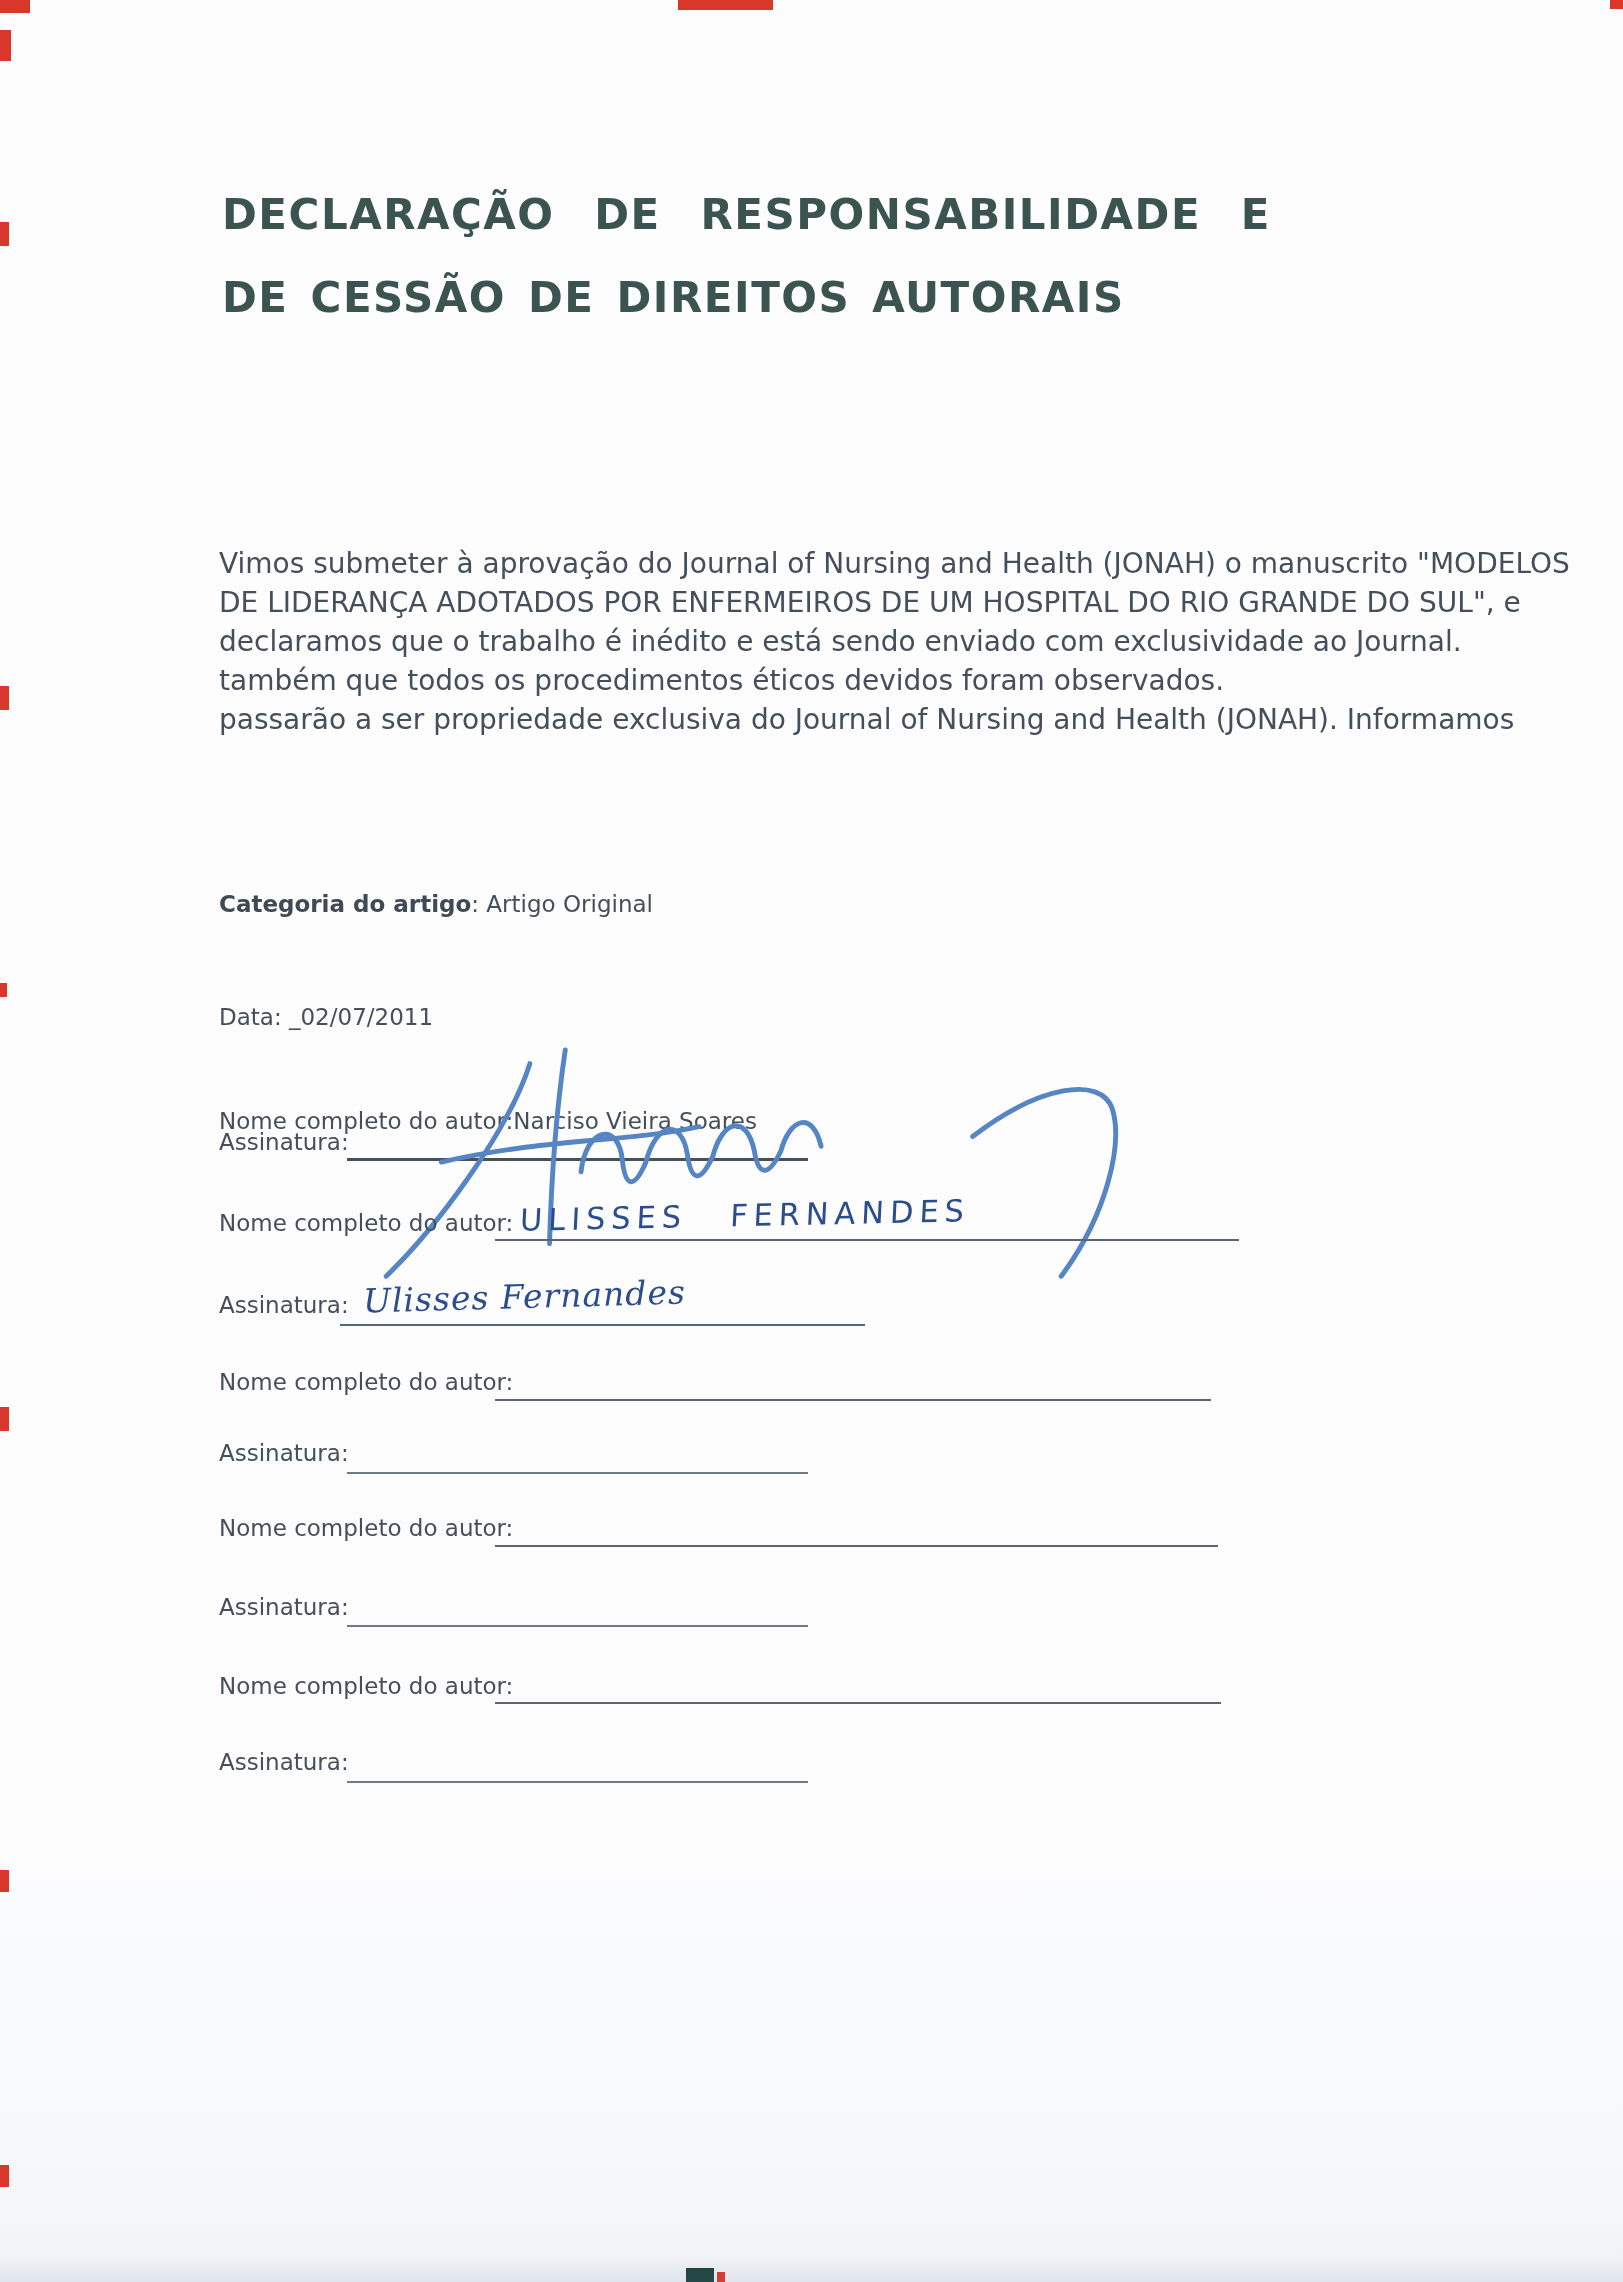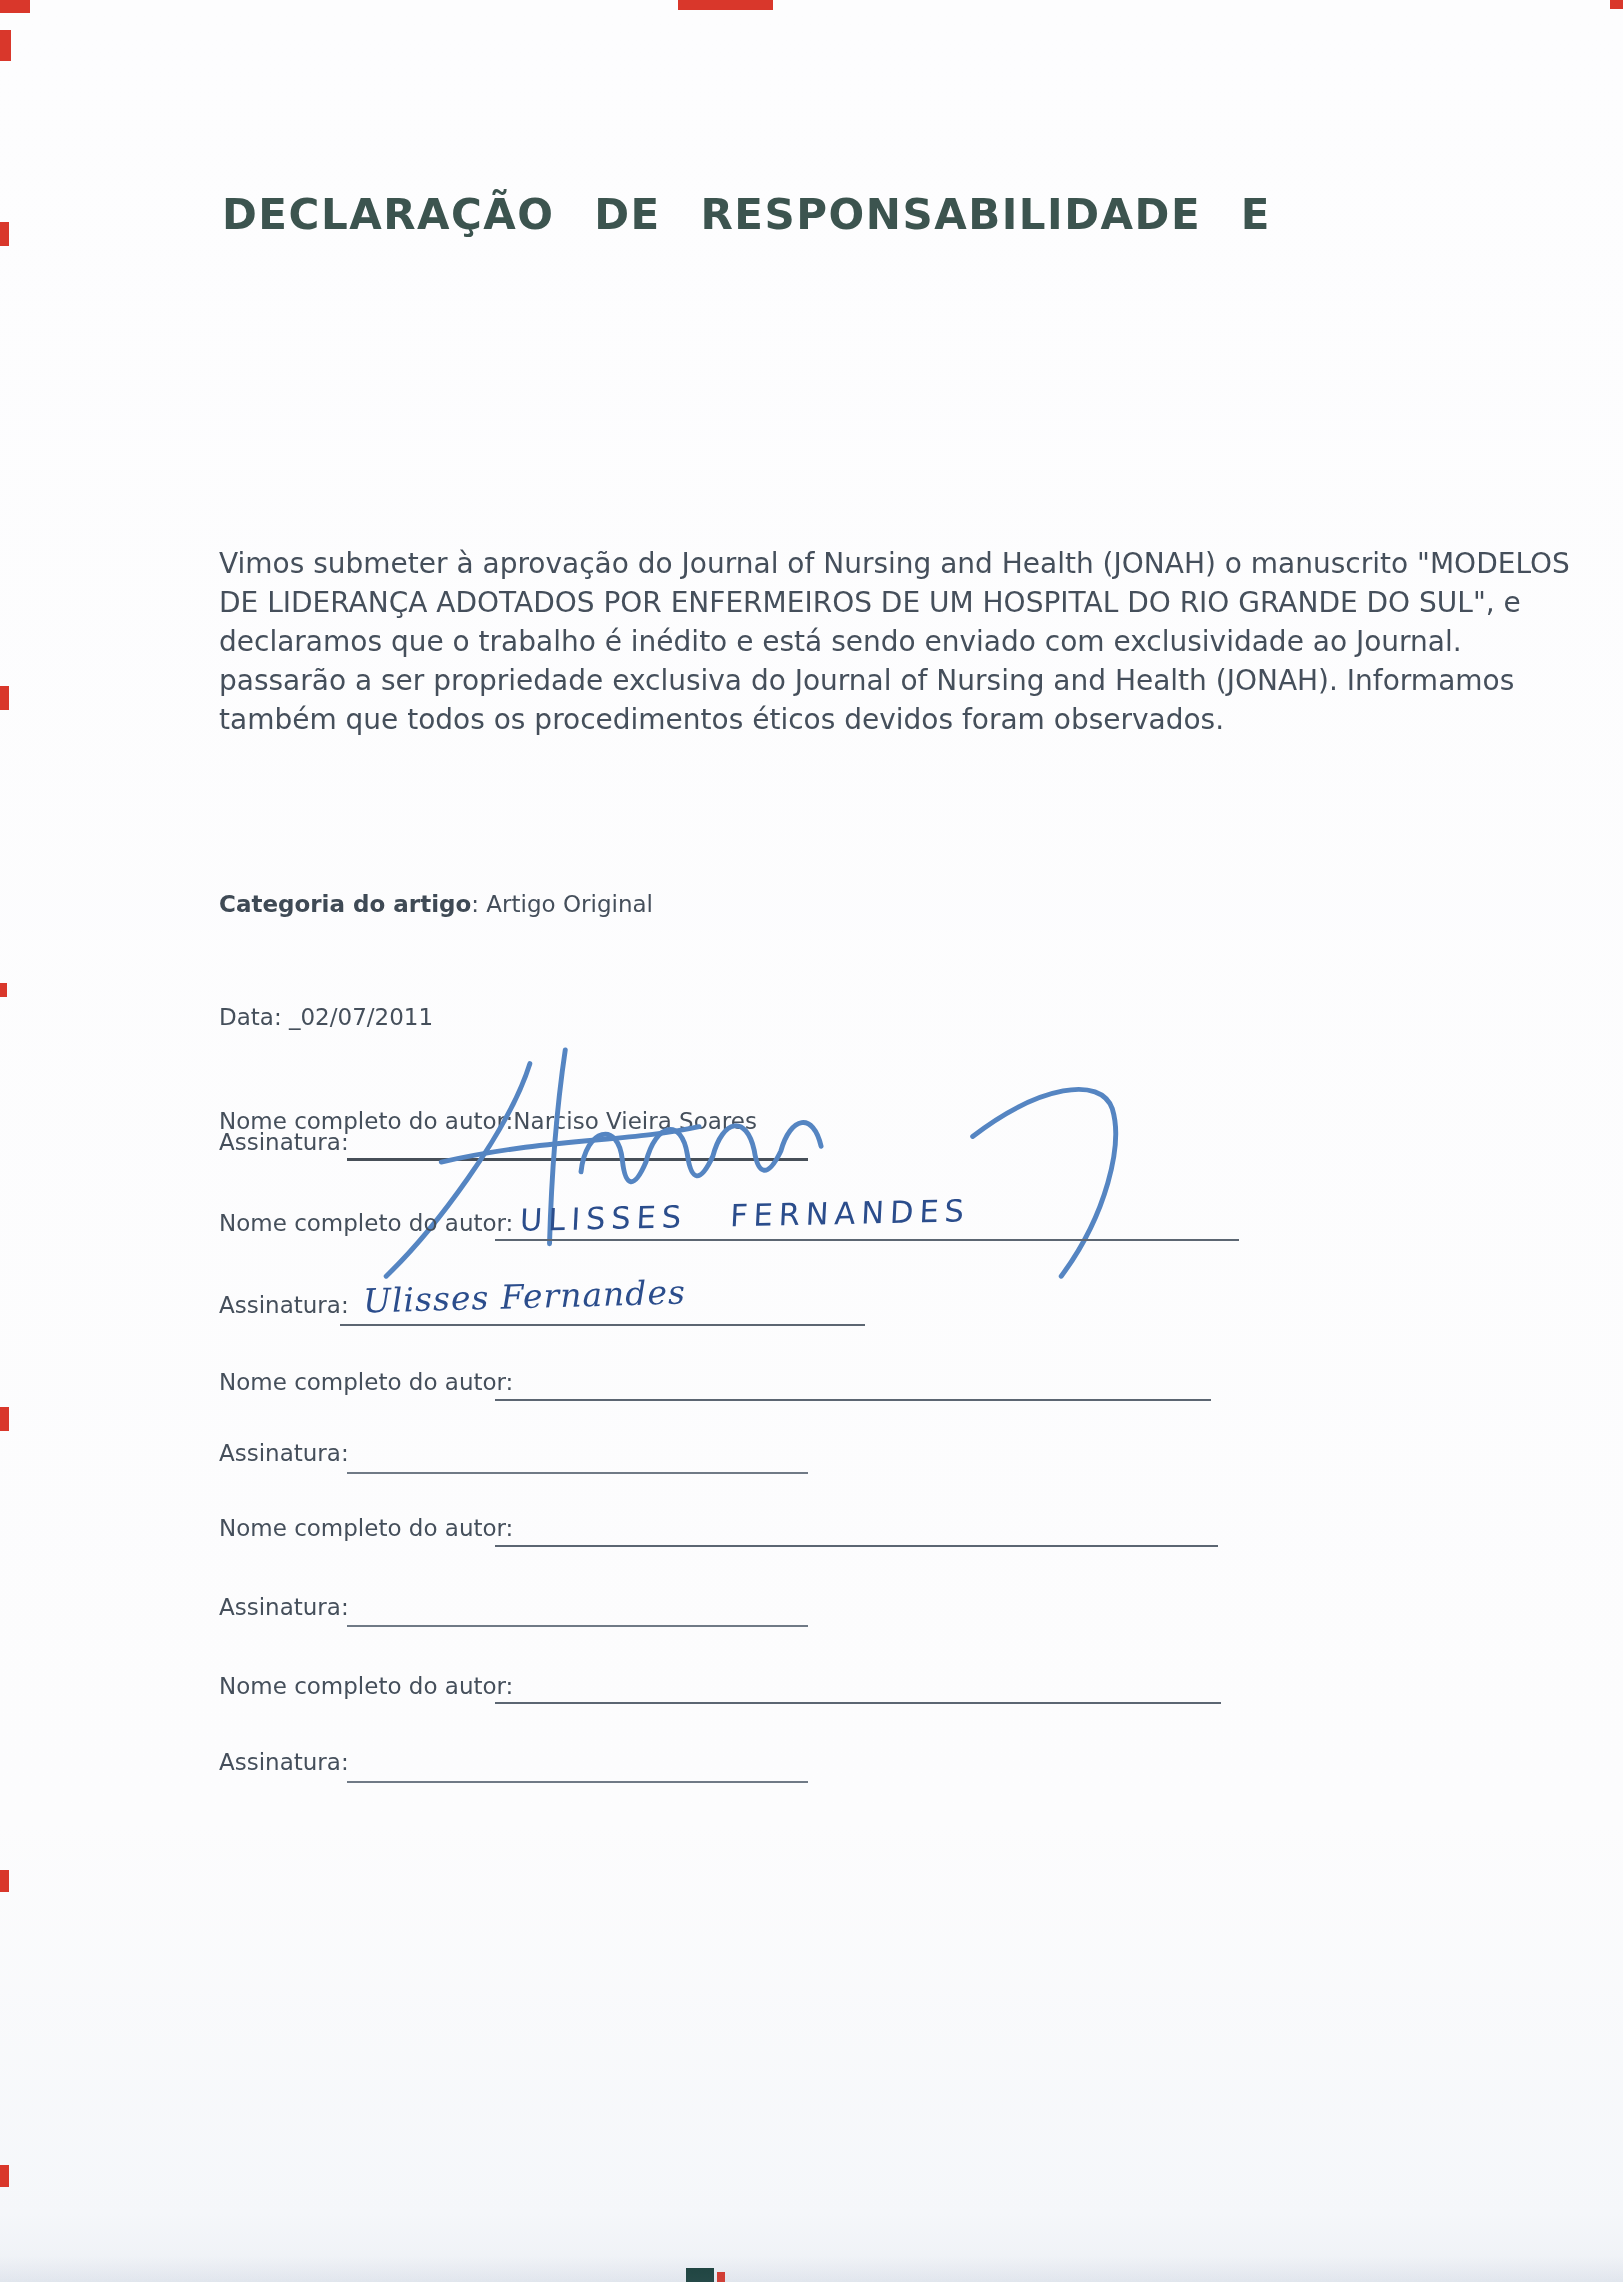--- a/index.html
+++ b/index.html
@@ -102,27 +102,28 @@
   <div class="artifact red" style="left:0;top:686px;width:8.9px;height:23.6px"></div>
   <div class="artifact red" style="left:0;top:983px;width:6.9px;height:13.8px"></div>
   <div class="artifact red" style="left:0;top:1407px;width:8.9px;height:23.6px"></div>
   <div class="artifact red" style="left:0;top:1870px;width:8.9px;height:21.7px"></div>
   <div class="artifact red" style="left:0;top:2165px;width:8.9px;height:21.7px"></div>
   <div class="artifact teal" style="left:686px;top:2268px;width:27.6px;height:14.8px"></div>
   <div class="artifact red" style="left:717px;top:2272px;width:7.9px;height:10.8px"></div>
   <div class="bottom-smudge"></div>
 
   <div class="doc-title line1">DECLARAÇÃO DE RESPONSABILIDADE E</div>
+  <div class="doc-title line2">DE CESSÃO DE DIREITOS AUTORAIS</div>
 
   <div class="paragraph">
     <div class="pline">Vimos submeter à aprovação do Journal of Nursing and Health (JONAH) o manuscrito "MODELOS</div>
     <div class="pline">DE LIDERANÇA ADOTADOS POR ENFERMEIROS DE UM HOSPITAL DO RIO GRANDE DO SUL", e</div>
     <div class="pline">declaramos que o trabalho é inédito e está sendo enviado com exclusividade ao Journal.</div>
+    <div class="pline">também que todos os procedimentos éticos devidos foram observados.</div>
     <div class="pline">passarão a ser propriedade exclusiva do Journal of Nursing and Health (JONAH). Informamos</div>
-    <div class="pline">também que todos os procedimentos éticos devidos foram observados.</div>
   </div>
 
   <div class="field-row" style="top:891px">
     <span class="bold">Categoria do artigo</span><span>: Artigo Original</span>
   </div>
 
   <div class="field-row" style="top:1004px">
     <span>Data:</span>
     <span>_02/07/2011</span>
   </div>

